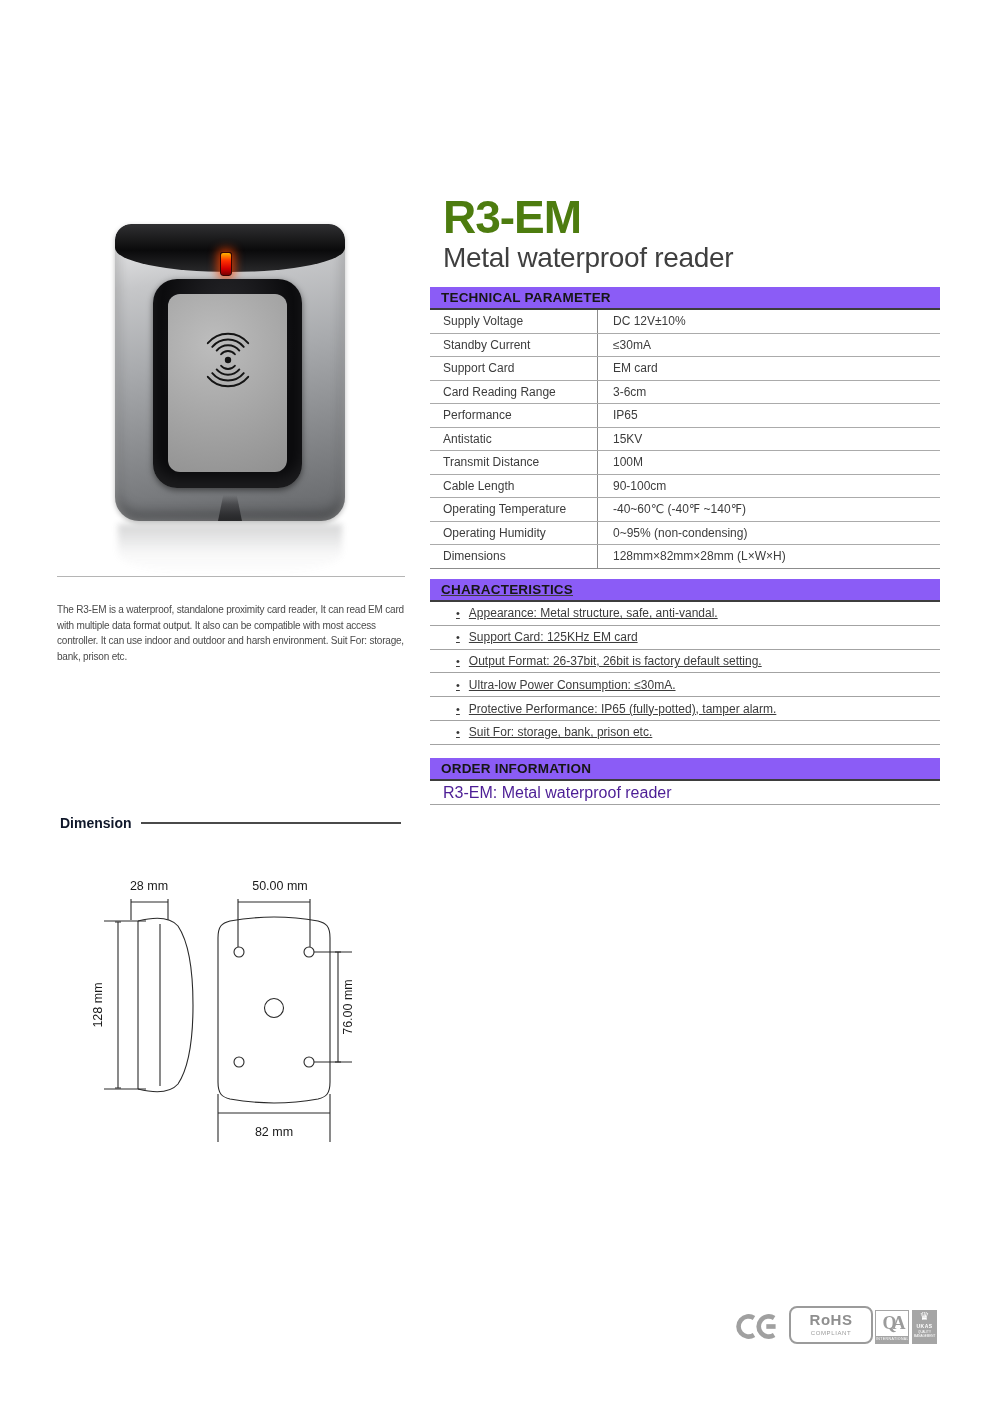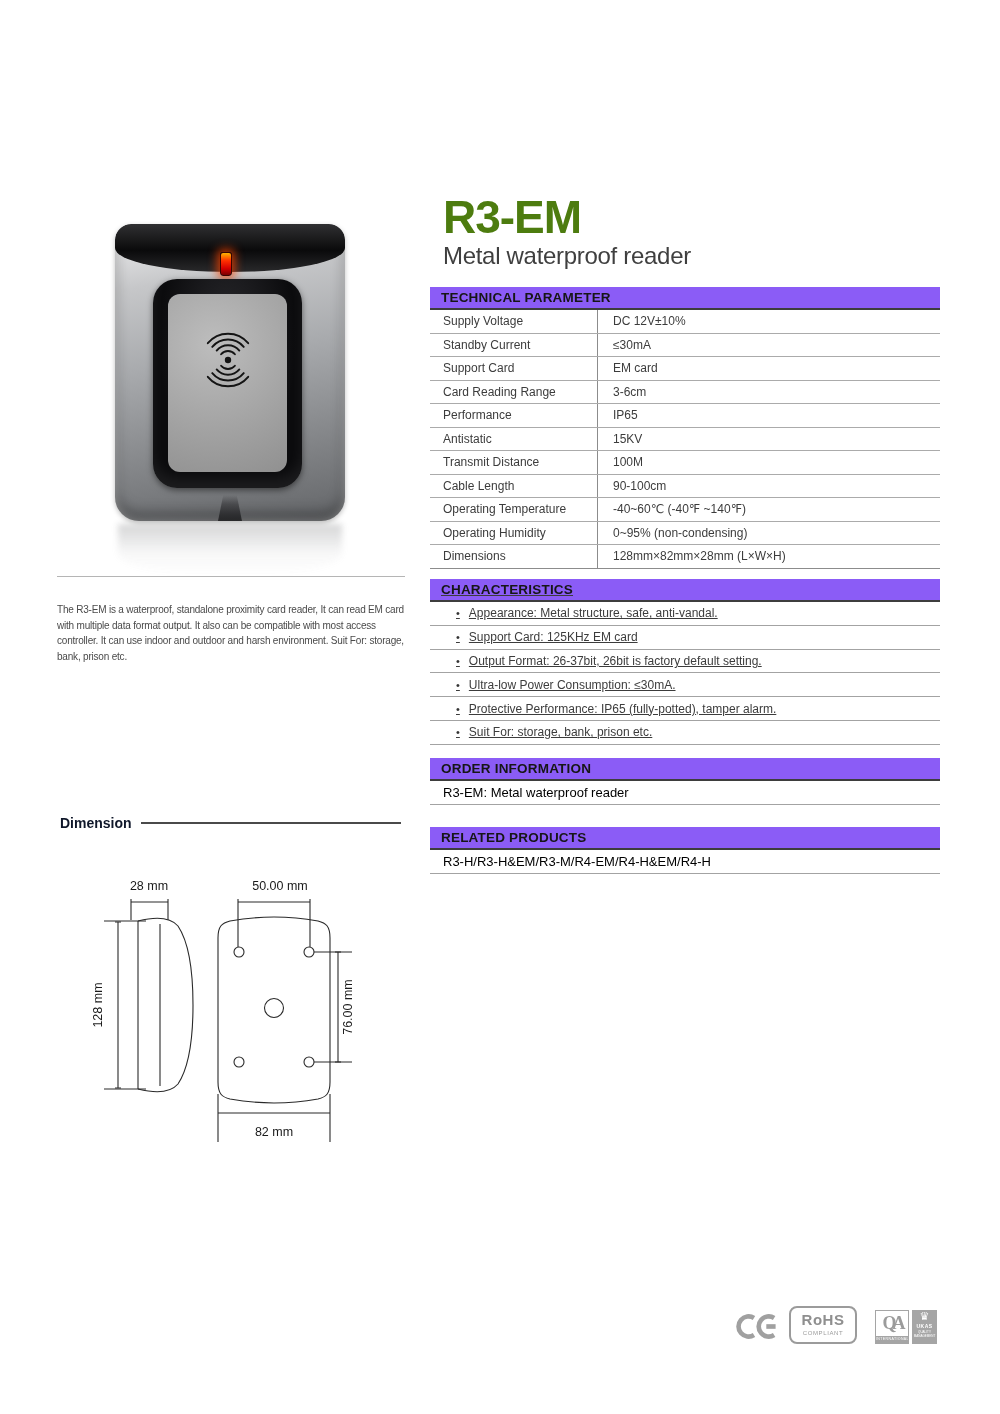--- a/index.html
+++ b/index.html
@@ -28,59 +28,59 @@
   .device-notch{position:absolute;bottom:0;left:103px;width:24px;height:26px;
           background:linear-gradient(180deg,rgba(25,25,27,0) 0%,rgba(45,45,48,.55) 35%,rgba(22,22,24,.8) 100%);
           clip-path:polygon(22% 0,78% 0,100% 100%,0 100%);}
   .device-reflection{position:absolute;left:118px;top:524px;width:224px;height:52px;
           background:linear-gradient(180deg,rgba(100,102,105,.45) 0%,rgba(170,170,172,.15) 55%,rgba(255,255,255,0) 100%);
           border-radius:0 0 45% 45%;filter:blur(3px);opacity:.6;}
 
   
   .title-block{position:absolute;left:443px;top:193px;}
   .product-title{font-size:46px;font-weight:bold;letter-spacing:-1px;line-height:1.05;color:#4d7c0f;}
-  .product-subtitle{font-size:24px;letter-spacing:-0.3px;color:#3f3f3f;margin-top:1px;}
+  .product-subtitle{font-size:28px;letter-spacing:-0.3px;color:#3f3f3f;margin-top:1px;}
 
   
   .section{position:absolute;left:430px;width:510px;}
   .sec-header{height:21px;line-height:21px;background:#8b5cf6;border-bottom:2px solid #3d3d3d;
           font-size:13.5px;font-weight:bold;color:#161616;padding-left:11px;letter-spacing:.2px;}
 
   
   .spec-row{display:flex;height:22.5px;border-bottom:1px solid #ababab;font-size:12px;color:#3c3c3c;}
   .spec-row:last-child{border-bottom:1px solid #8c8c8c;}
   .spec-label{width:154px;padding-left:13px;border-right:1px solid #8c8c8c;line-height:22.5px;
           white-space:nowrap;overflow:hidden;}
   .spec-value{flex:1;padding-left:15px;line-height:22.5px;white-space:nowrap;overflow:hidden;}
 
   
   .char-row{display:flex;align-items:center;height:22.8px;border-bottom:1px solid #a3a3a3;
           font-size:12px;color:#3c3c3c;}
   .char-bullet{margin:0 9px 0 26px;font-size:11px;color:#333;}
 
   
   .plain-row{height:23px;line-height:23px;border-bottom:1px solid #a3a3a3;
-          font-size:13px;color:#000000;padding-left:13px;}
+          font-size:16px;color:#4c1d95;padding-left:13px;}
 
   
   .description{position:absolute;left:57px;top:576px;width:348px;margin:0;
           border-top:1px solid #b5b5b5;padding-top:25px;
           font-size:10px;letter-spacing:-0.2px;line-height:1.55;color:#4a4a4a;}
 
   
   .dim-head{position:absolute;left:60px;top:815px;width:341px;display:flex;align-items:center;gap:9px;}
   .dim-title{font-size:14px;font-weight:600;color:#0f172a;white-space:nowrap;}
   .dim-rule{flex:1;height:1.5px;background:#4a4a4a;}
 
   .dim-svg{position:absolute;left:60px;top:866px;}
   .dim-svg text{font-family:"Liberation Sans","DejaVu Sans",sans-serif;font-size:12.5px;fill:#1a1a1a;}
 
   
   .ce-logo{position:absolute;left:735px;top:1311px;}
-  .rohs-logo{position:absolute;left:789px;top:1306px;width:68px;height:38px;box-sizing:border-box;
+  .rohs-logo{position:absolute;left:789px;top:1306px;width:84px;height:38px;box-sizing:border-box;
           border:2.5px solid #9b9b9b;border-radius:8px;text-align:center;color:#8f8f8f;}
   .rohs-title{font-size:15px;font-weight:bold;line-height:1.3;margin-top:2px;letter-spacing:.5px;}
   .rohs-sub{font-size:6px;letter-spacing:.6px;color:#9b9b9b;}
   .qa-logo{position:absolute;left:875px;top:1310px;width:34px;height:34px;box-sizing:border-box;
           border:1.5px solid #a5a5a5;text-align:center;overflow:hidden;}
   .qa-title{font-family:"Liberation Serif","DejaVu Serif",serif;font-size:18px;font-weight:bold;
           color:#9b9b9b;letter-spacing:-4px;line-height:24px;}
   .qa-band{position:absolute;left:0;right:0;bottom:0;height:7px;background:#a5a5a5;color:#fff;
           font-size:3.5px;letter-spacing:.4px;line-height:7px;text-align:center;}
   .ukas-logo{position:absolute;left:912px;top:1310px;width:25px;height:34px;background:#a5a5a5;
@@ -201,24 +201,20 @@
           <span>Suit For: storage, bank, prison etc.</span>
         </div>
     </div>
   </div>
 
   <div class="section" style="top:758px;">
     <div class="sec-header">ORDER INFORMATION</div>
     <div class="plain-row">R3-EM: Metal waterproof reader</div>
   </div>
 
-  <div class="section" style="top:827px;">
-    <div class="sec-header">RELATED PRODUCTS</div>
-    <div class="plain-row">R3-H/R3-H&amp;EM/R3-M/R4-EM/R4-H&amp;EM/R4-H</div>
-  </div>
 
   <div class="dim-head">
     <span class="dim-title">Dimension</span>
     <span class="dim-rule"></span>
   </div>
 
   <svg class="dim-svg" width="340" height="292" viewBox="0 0 340 292" fill="none" stroke="#2a2a2a" stroke-width="1.1">
 
     <g>
       <text x="89" y="24" text-anchor="middle" stroke="none">28 mm</text>

